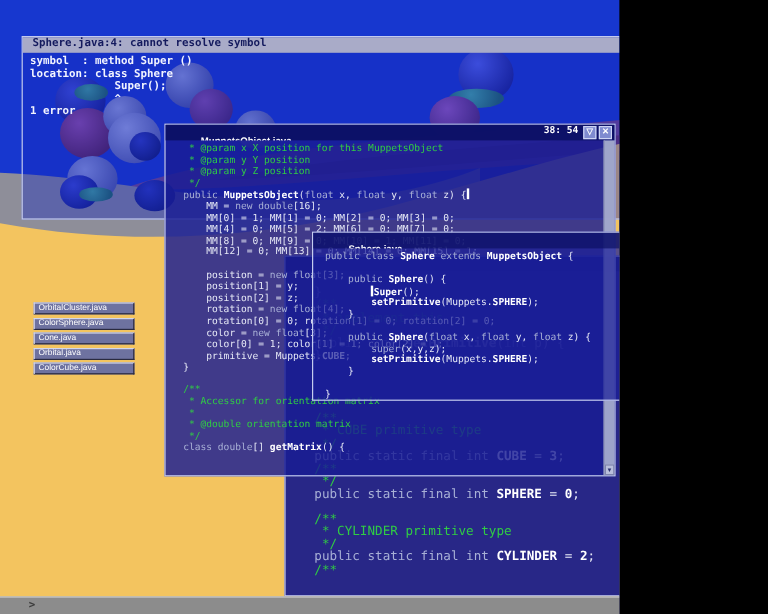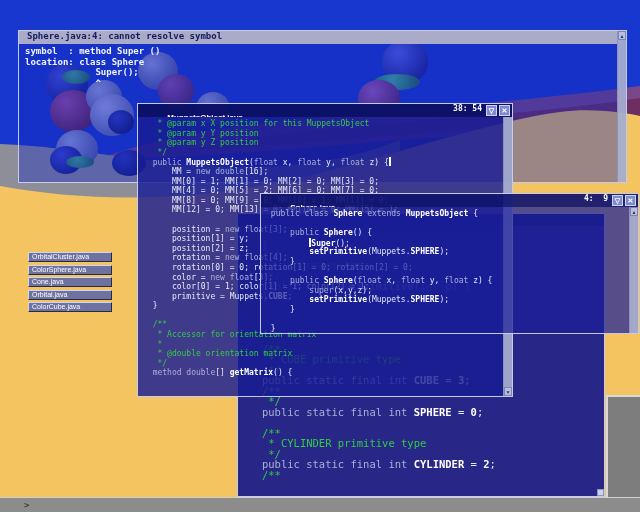--- a/index.html
+++ b/index.html
@@ -1,16 +1,16 @@
 <!DOCTYPE html>
 <html><head>
 <meta charset="utf-8">
 <style>
   html,body{margin:0;padding:0;background:#000;}
-  #stage{position:relative;width:640px;height:512px;overflow:hidden;
+  #stage{position:relative;width:516px;height:512px;overflow:hidden;
          background:#1737cf;font-family:"Liberation Sans",sans-serif;}
   #stage *{box-sizing:border-box;}
   svg.wall{position:absolute;left:0;top:0;z-index:0;}
   .sph{position:absolute;border-radius:50%;z-index:1;}
   .window{position:absolute;border:1px solid #c4cbee;}
   
   .errorwin{left:18px;top:30px;width:609px;height:153px;background:rgba(22,40,190,.4);z-index:2;}
   .selline{height:13px;line-height:13px;background:#a9abc8;color:#141a5e;
            font:bold 9px "DejaVu Sans Mono",monospace;padding-left:8px;white-space:pre;
            margin-right:9px;}
@@ -94,20 +94,21 @@
   <div class="sph" style="left:66px;top:156px;width:28px;height:12px;background:radial-gradient(circle at 40% 30%,#42ae94,#1f6e5c 80%)"></div>
   <div class="sph" style="left:112px;top:150px;width:34px;height:26px;background:radial-gradient(circle at 35% 30%,#2a38bc,#0f1870 75%)"></div>
 
   <div class="window errorwin">
     <div class="selline">Sphere.java:4: cannot resolve symbol</div>
     <div class="elines">
         <div class="eline">symbol  : method Super ()</div>
         <div class="eline">location: class Sphere</div>
         <div class="eline">             Super();</div>
         <div class="eline">             ^</div>
+        <div class="eline">1 error</div>
       </div>
     <div class="vscroll">
       <span class="arr up">▲</span>
     </div>
   </div>
 
   <div class="minstack">
       <div class="minbar">OrbitalCluster.java</div>
       <div class="minbar">ColorSphere.java</div>
       <div class="minbar">Cone.java</div>
@@ -175,21 +176,21 @@
         <div class="cl"><span class="tok-p">      color = </span><span class="tok-k">new float</span><span class="tok-p">[3];</span></div>
         <div class="cl"><span class="tok-p">      color[0] = 1; color[1] = 1; color[2] = 1;</span></div>
         <div class="cl"><span class="tok-p">      primitive = Muppets.</span><span class="tok-b">CUBE</span><span class="tok-p">;</span></div>
         <div class="cl"><span class="tok-p">  }</span></div>
         <div class="cl">&nbsp;</div>
         <div class="cl"><span class="tok-c">  /**</span></div>
         <div class="cl"><span class="tok-c">   * Accessor for orientation matrix</span></div>
         <div class="cl"><span class="tok-c">   *</span></div>
         <div class="cl"><span class="tok-c">   * @double orientation matrix</span></div>
         <div class="cl"><span class="tok-c">   */</span></div>
-        <div class="cl"><span class="tok-k">  method double</span><span class="tok-p">[] </span><span class="tok-b">getMatrix</span><span class="tok-p">() {</span></div>
+        <div class="cl"><span class="tok-k">  class double</span><span class="tok-p">[] </span><span class="tok-b">getMatrix</span><span class="tok-p">() {</span></div>
       </div>
     <div class="vscroll" style="top:13px">
       <span class="arr dn">▼</span>
     </div>
   </div>
 
   <div class="window spwin">
     <div class="tbar">
       <span class="ttl">Sphere.java</span>
       <span class="pos">4:  9</span>

